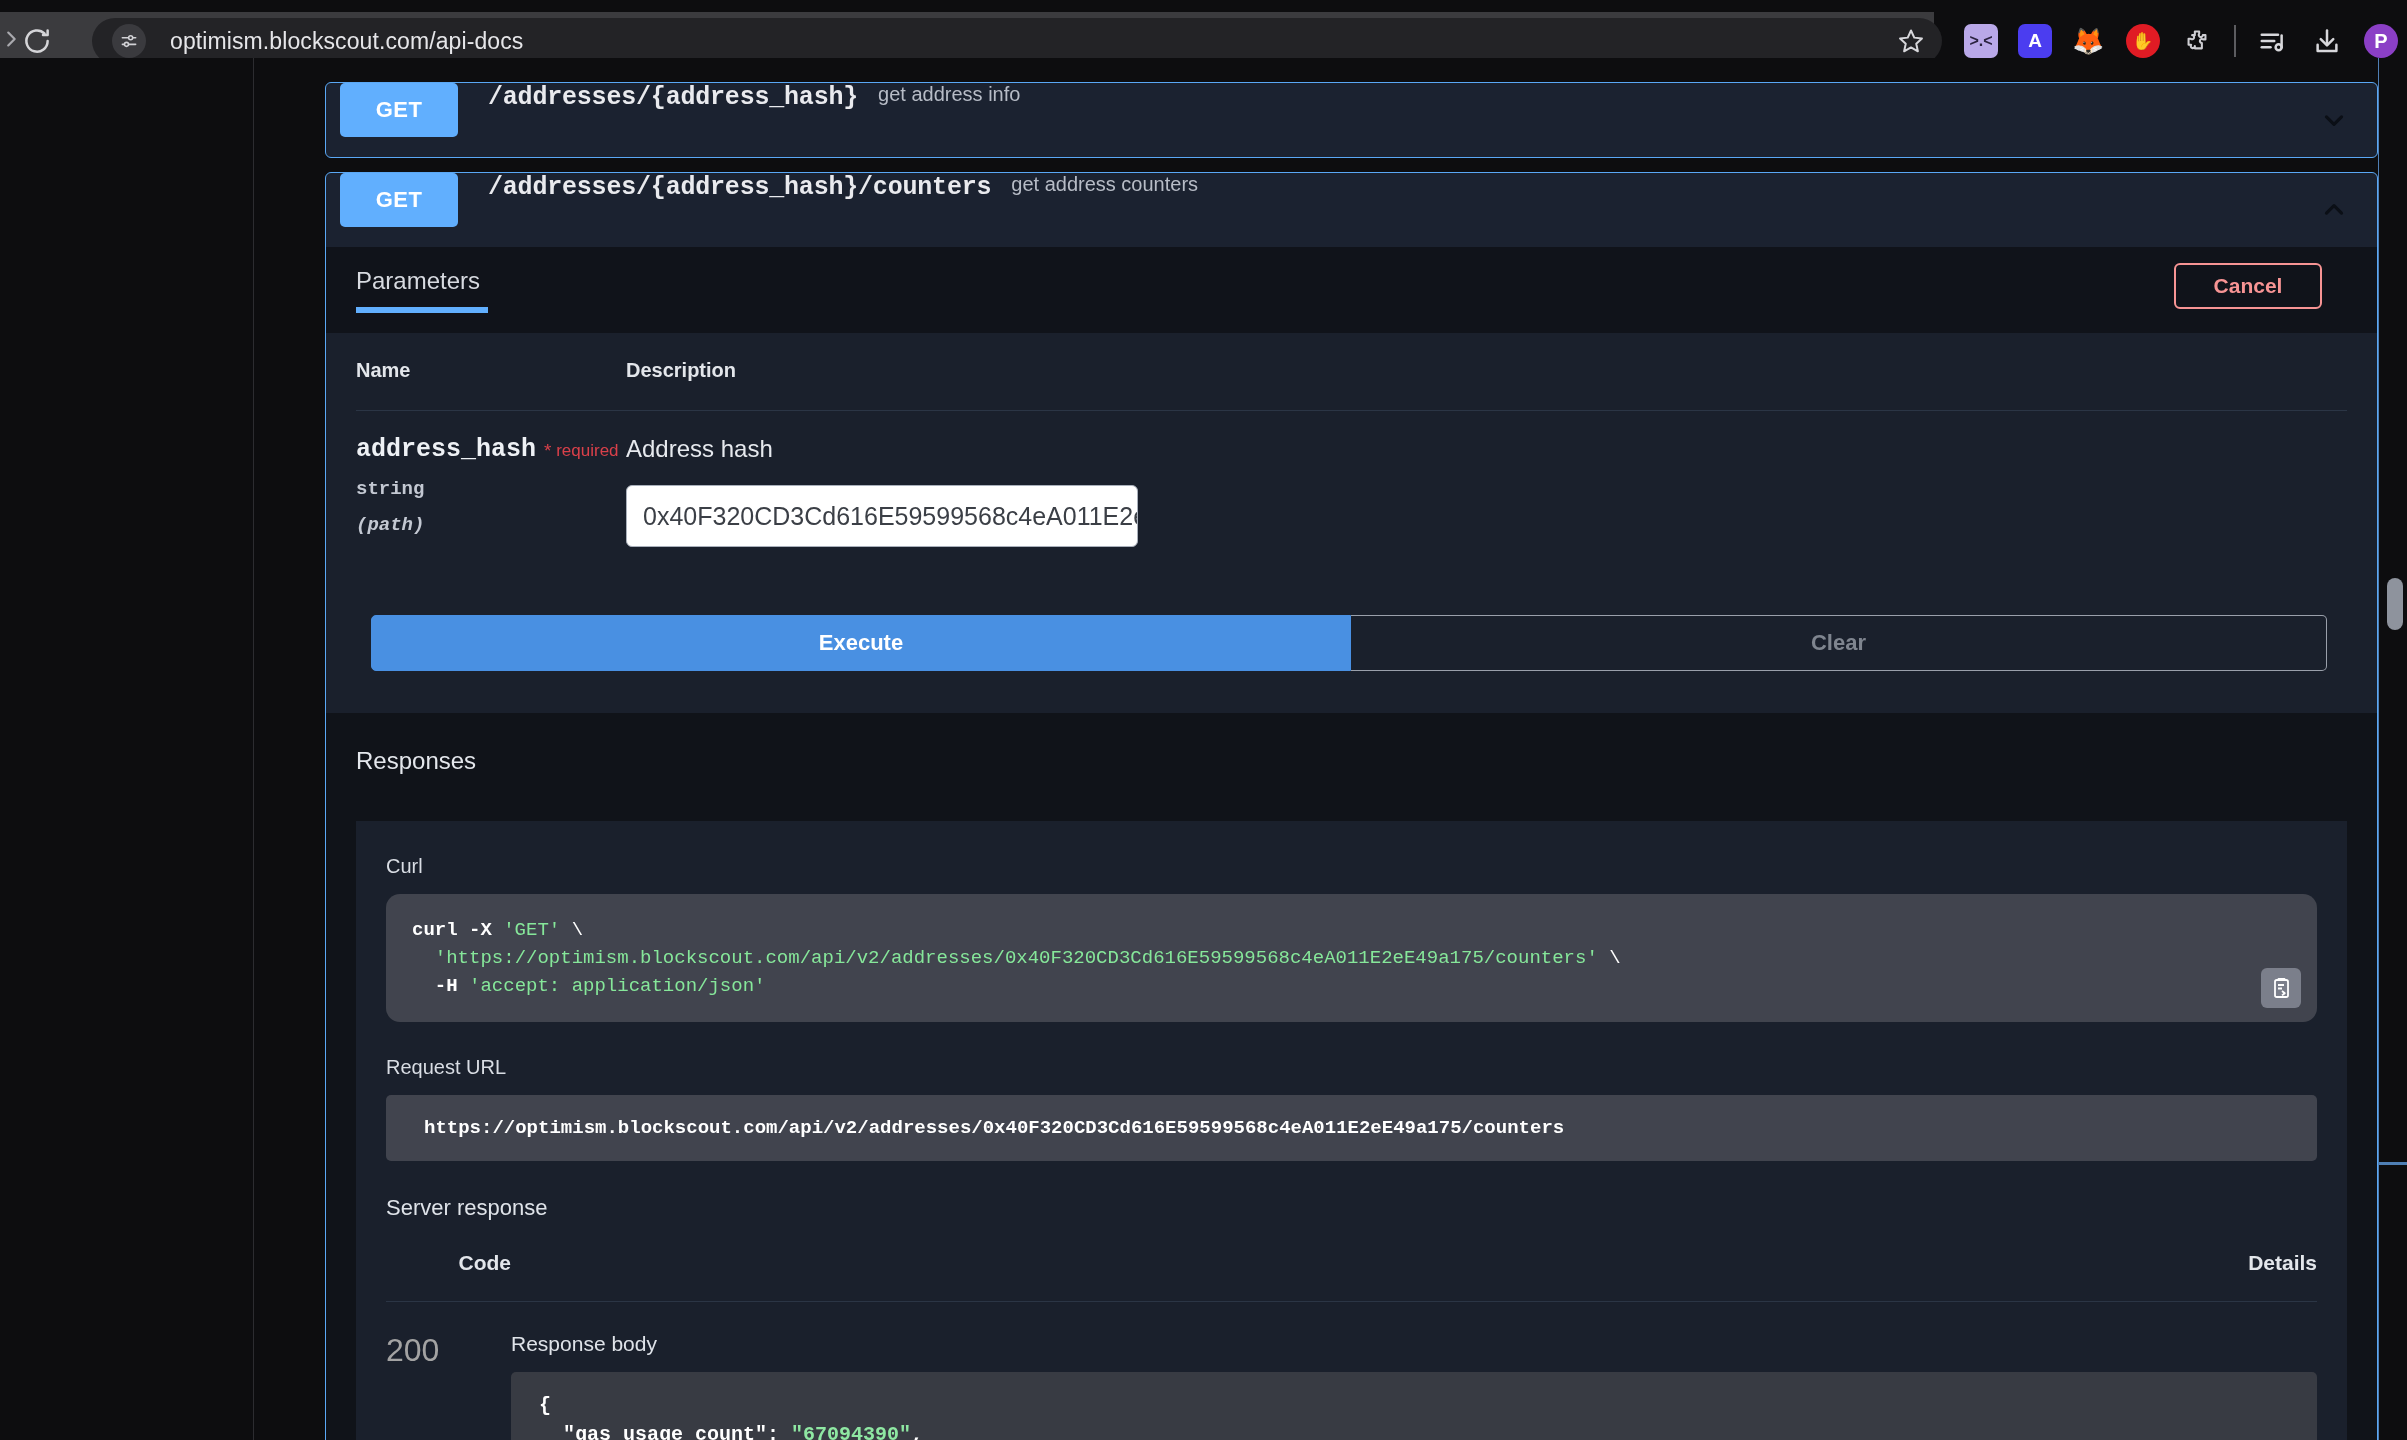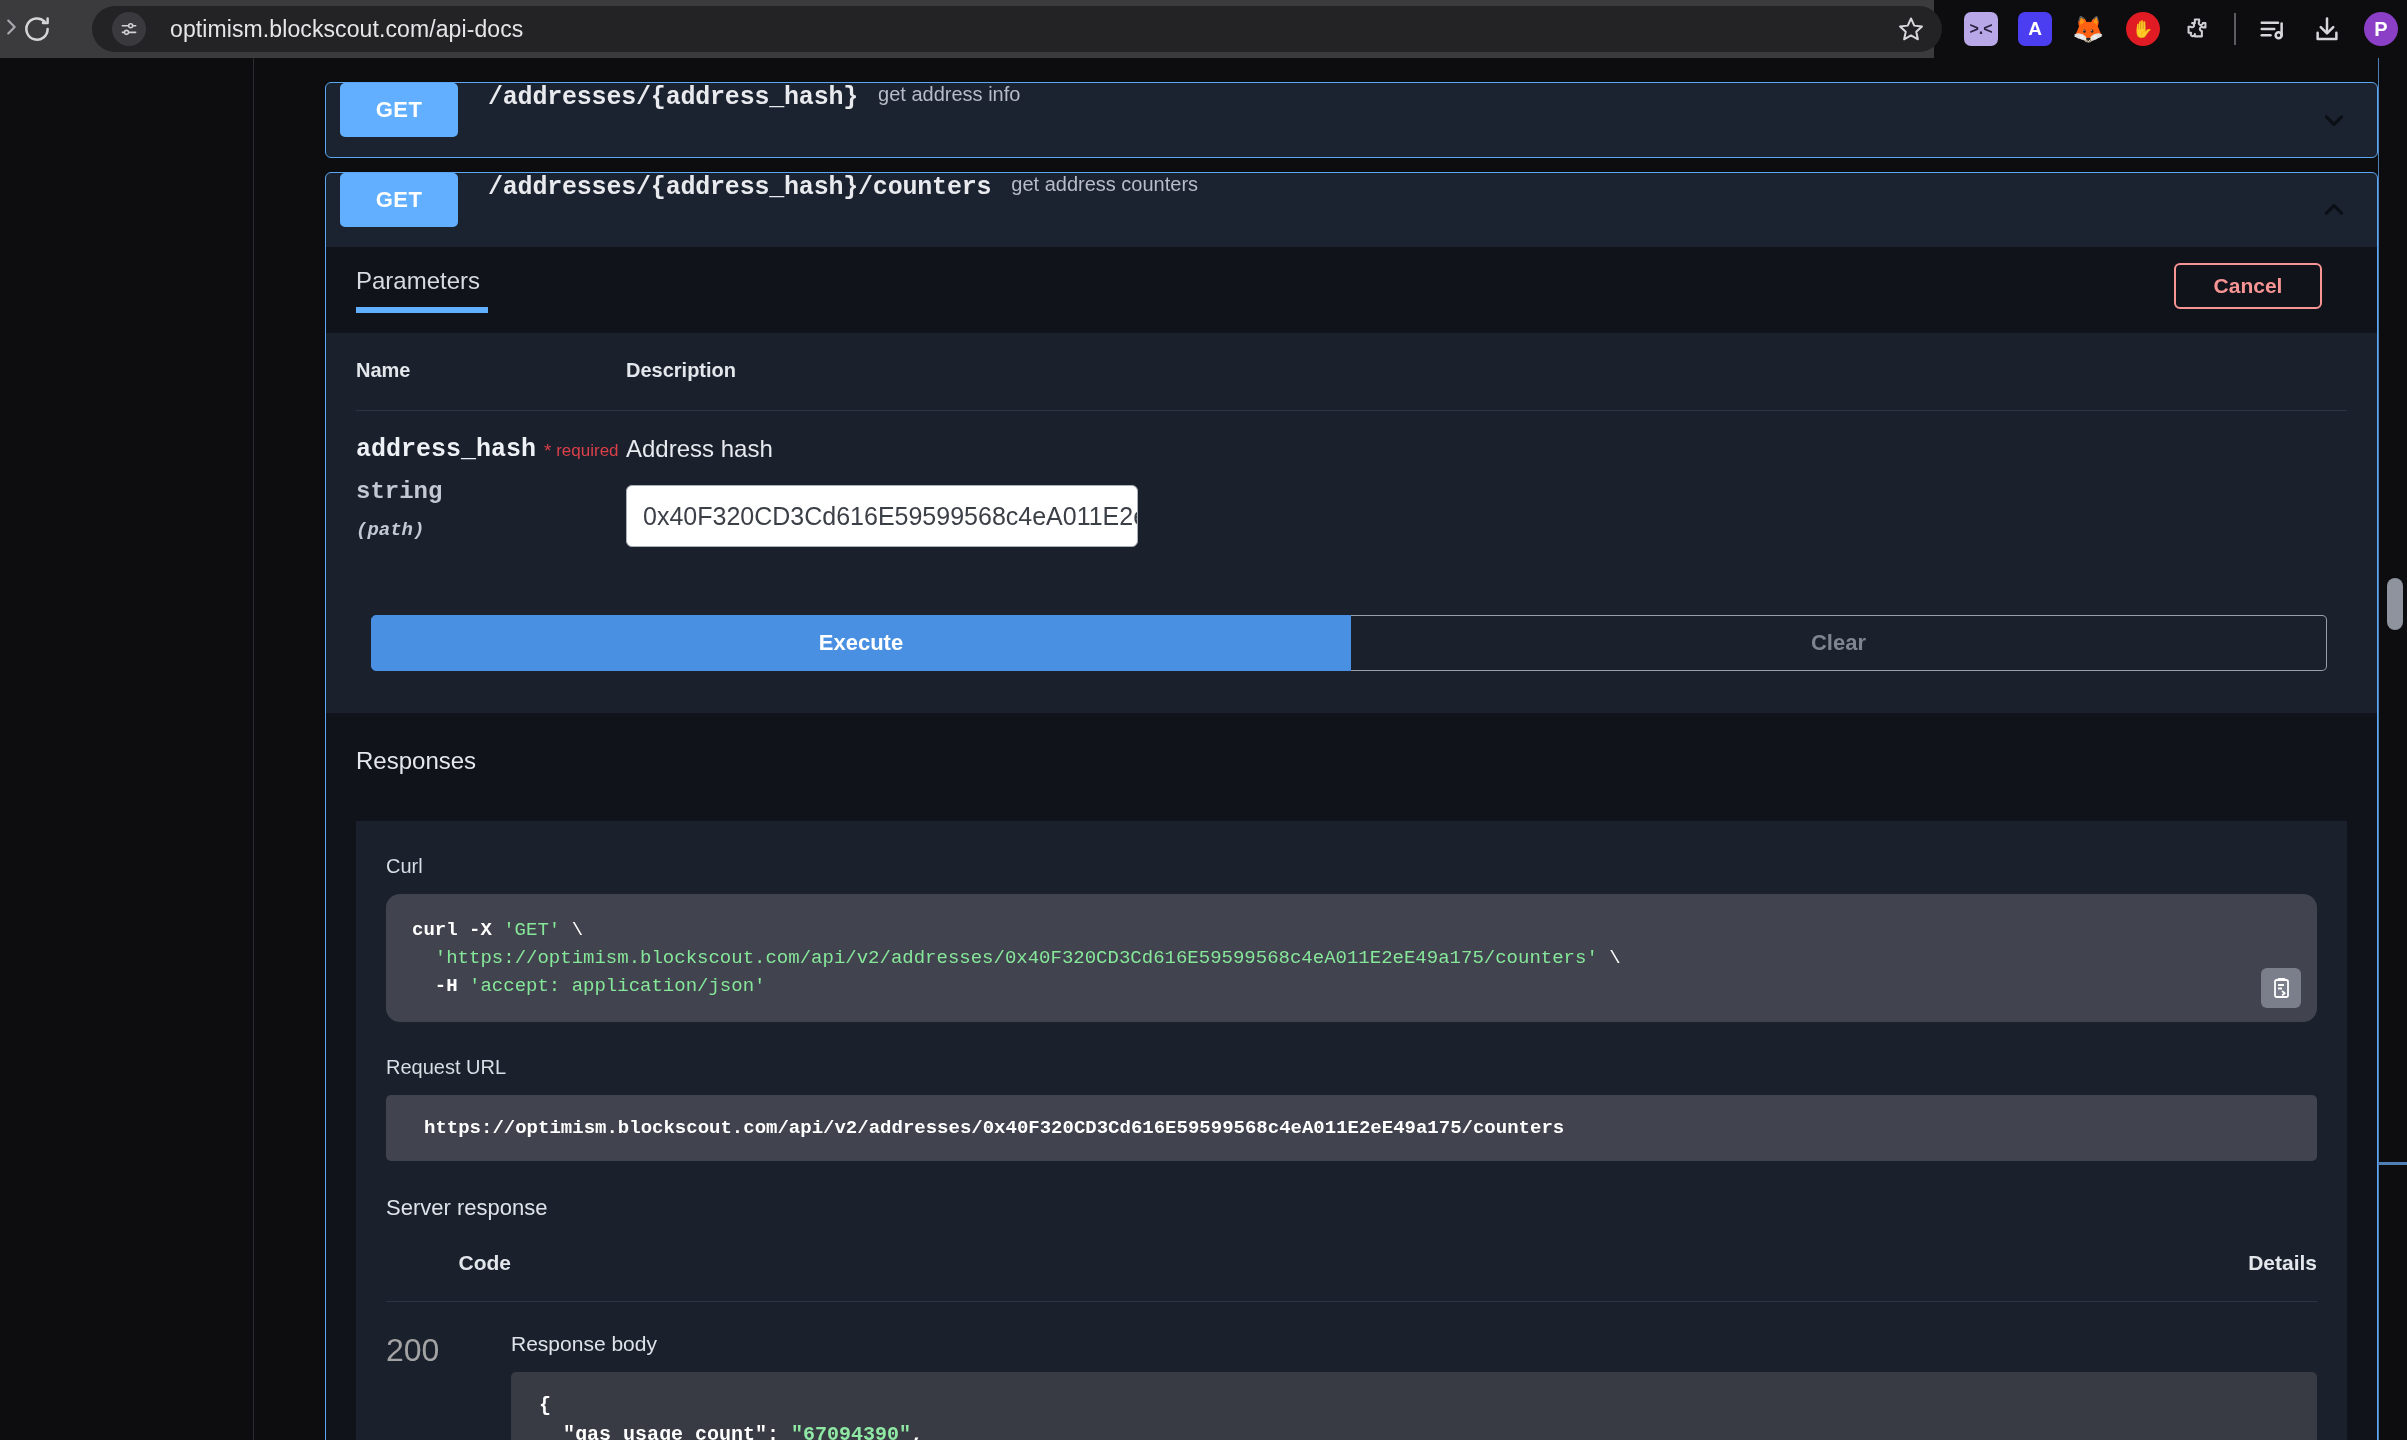--- a/index.html
+++ b/index.html
@@ -5,21 +5,21 @@
   * { box-sizing: border-box; margin: 0; padding: 0; }
   html, body {
     width: 2407px; height: 1440px;
     background: #0d0d0f;
     font-family: "Liberation Sans", sans-serif;
     overflow: hidden;
   }
 
   
   .browser-bar {
-    position: absolute; top: 0; left: 0;
+    position: absolute; top: 12px; left: 0;
     width: 1934px; height: 58px;
     background: #3b3b3e;
     display: flex; align-items: center;
   }
   .nav-fwd {
     width: 30px; margin-left: 0px;
     color: #cfcfd2; font-size: 22px; line-height: 1;
     text-align: center;
   }
   .reload-btn {
@@ -170,21 +170,21 @@
     display: inline-block;
   }
   .p-required {
     color: #d9404a; font-size: 17px;
     margin-left: 8px;
   }
   .p-required .star { font-size: 19px; vertical-align: -1px; }
   .p-type {
     color: #c3c8d2;
     font-family: "Liberation Mono", monospace;
-    font-size: 24px; font-weight: bold;
+    font-size: 19px; font-weight: bold;
     margin-top: 14px;
   }
   .p-in {
     color: #c3c8d2;
     font-family: "Liberation Mono", monospace;
     font-size: 19px; font-style: italic; font-weight: bold;
     margin-top: 14px;
   }
   .p-desc { color: #e6e9ee; font-size: 24px; }
   .p-input {

